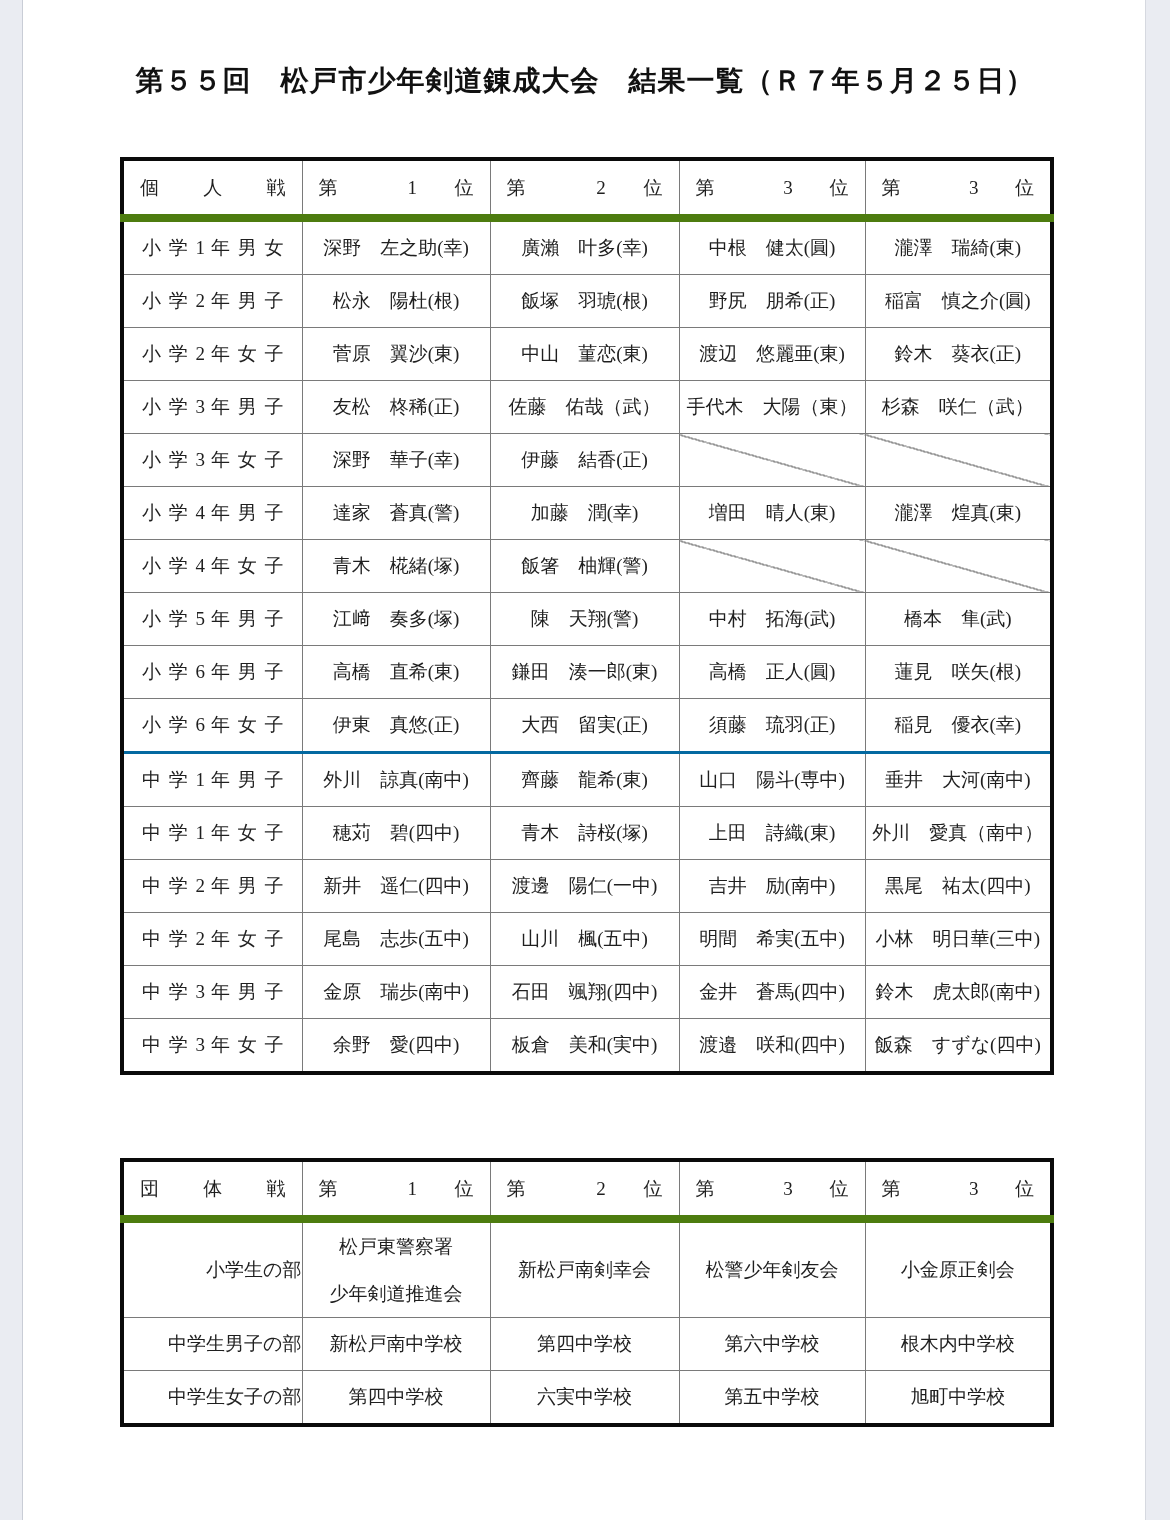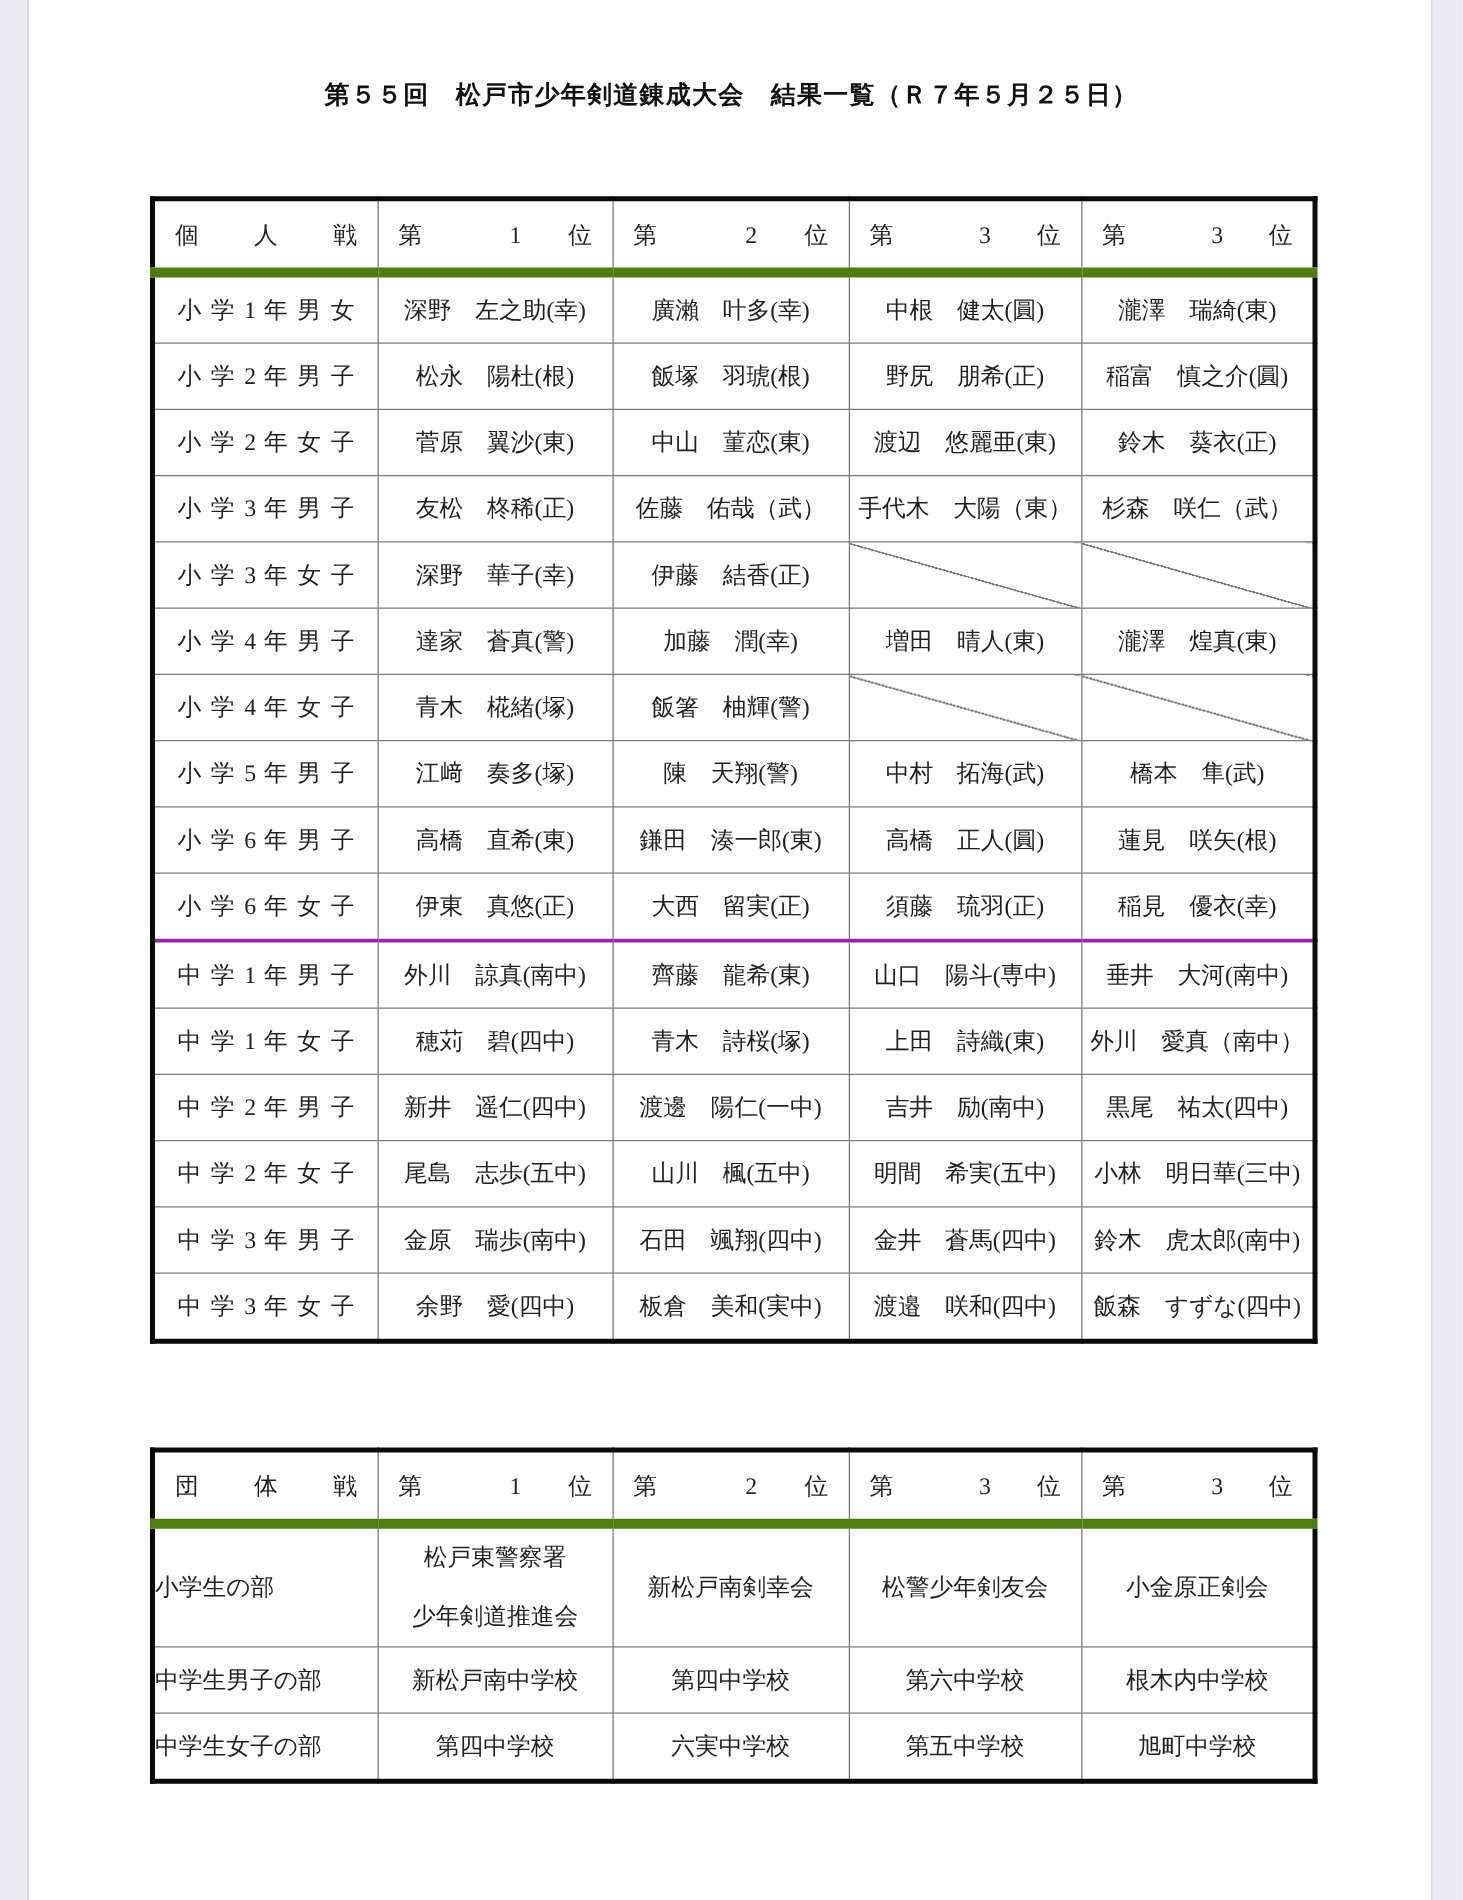--- a/index.html
+++ b/index.html
@@ -17,21 +17,21 @@
   }
   .edge-left{left:0;border-right:1px solid #c9cdd6;}
   .edge-right{right:0;width:24px;border-left:1px solid #d6d9e0;}
 
   .doc-title{
     position:absolute;
     left:25px;right:25px;top:62px;
     text-align:center;
     font-family:"Liberation Sans","DejaVu Sans",sans-serif;
     font-weight:700;
-    font-size:20px;
+    font-size:28px;
     letter-spacing:1px;
     color:#111;
     margin:0;
   }
 
   table{
     position:absolute;
     border-collapse:collapse;
     table-layout:fixed;
     border:4px solid #0a0a0a;
@@ -56,29 +56,29 @@
     color:#1f1f1f;
   }
   tr.head td{
     height:53px;
     border-bottom:8px solid #4d7c0f;
     text-align:justify;
     -moz-text-align-last:justify;
     text-align-last:justify;
     padding:0 16px;
   }
-  tr.thick td{border-top:3px solid #a21caf;}
+  tr.thick td{border-top:3px solid #0369a1;}
 
   #individual-table td.cat{
     text-align:justify;
     -moz-text-align-last:justify;
     text-align-last:justify;
     padding:0 18px;
   }
-  #team-table td.cat{text-align:left;}
+  #team-table td.cat{text-align:right;}
 
   td.slash{
     background:linear-gradient(to top right,
       transparent calc(50% - 1px),
       #6f6f6f calc(50% - 1px),
       #6f6f6f calc(50% + 0.2px),
       transparent calc(50% + 0.2px));
   }
   #team-table tr.tall td{height:90px;}
   td.multiline{white-space:pre-line;line-height:47px;}

